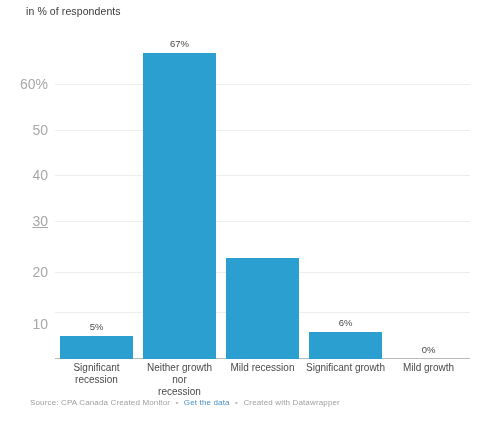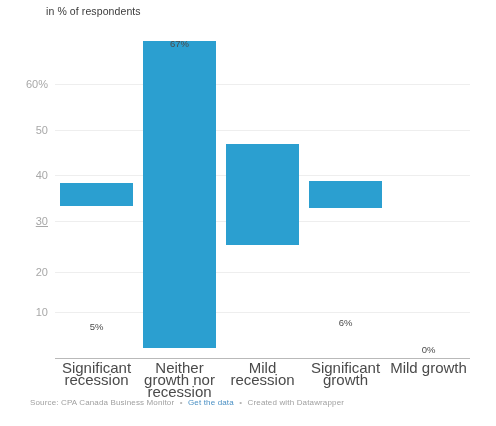--- a/index.html
+++ b/index.html
@@ -19,21 +19,21 @@
     position: relative;
     width: 496px;
     height: 426px;
     background: #ffffff;
     box-sizing: border-box;
   }
 
   
   #chart-subtitle {
     position: absolute;
-    left: 46px;
+    left: 26px;
     top: 5px;
     font-size: 10.5px;
     color: #3b3b3b;
     letter-spacing: 0.1px;
     white-space: nowrap;
   }
 
   
   #plot-area {
     position: absolute;
@@ -54,42 +54,42 @@
   .gridline.baseline {
     background: #b9b9b9;
     height: 1px;
   }
 
   .ytick-label {
     position: absolute;
     right: 100%;
     margin-right: 7px;
     transform: translateY(-50%);
-    font-size: 11px;
+    font-size: 14px;
     color: #a8a8a8;
     white-space: nowrap;
     text-align: right;
   }
 
   
   #bars-layer {
     position: absolute;
     left: 0;
     top: 0;
     width: 415px;
     height: 329px;
     display: flex;
     align-items: flex-end;
   }
   .bar-slot {
     position: relative;
     flex: 1 1 0;
     height: 100%;
     display: flex;
-    align-items: center;
+    align-items: flex-end;
     justify-content: center;
   }
   .bar-rect {
     width: 88%;
     background: #2b9fd0;
   }
   .bar-value {
     position: absolute;
     left: 0;
     width: 100%;
@@ -103,21 +103,21 @@
   #xaxis-labels {
     position: absolute;
     left: 55px;
     top: 362px;
     width: 415px;
     display: flex;
   }
   .xaxis-slot {
     flex: 1 1 0;
     text-align: center;
-    font-size: 15px;
+    font-size: 10px;
     color: #4a4a4a;
     line-height: 12px;
     padding: 0 2px;
     box-sizing: border-box;
   }
 
   
   #chart-footer {
     position: absolute;
     left: 30px;
@@ -134,21 +134,21 @@
 <body>
 
 <div id="chart-root">
 
   <div id="chart-subtitle">in % of respondents</div>
 
   <div id="plot-area">
 
     <div id="gridlines">
         <div class="gridline" style="bottom: 45.6944px;">
-          <span class="ytick-label" style="top: 0px;">10</span>
+          <span class="ytick-label" style="top: 12px;">10</span>
         </div>
         <div class="gridline" style="bottom: 86px;">
           <span class="ytick-label" style="top: 0px;">20</span>
         </div>
         <div class="gridline" style="bottom: 137.083px;">
           <span class="ytick-label" style="top: 0px; text-decoration: underline;">30</span>
         </div>
         <div class="gridline" style="bottom: 182.778px; margin-top: 47px;">
           <span class="ytick-label" style="top: 0px;">40</span>
         </div>
@@ -197,20 +197,20 @@
       </div>
       <div class="xaxis-slot">
         <div>Significant growth</div>
       </div>
       <div class="xaxis-slot">
         <div>Mild growth</div>
       </div>
     </div>
 
   <div id="chart-footer">
-    <span>Source: CPA Canada Business Monitor</span>
+    <span>Source: CPA Canada Created Monitor</span>
     <span class="sep">•</span>
     <span class="flink">Get the data</span>
     <span class="sep">•</span>
     <span>Created with Datawrapper</span>
   </div>
 
 </div>
 
 </body></html>

